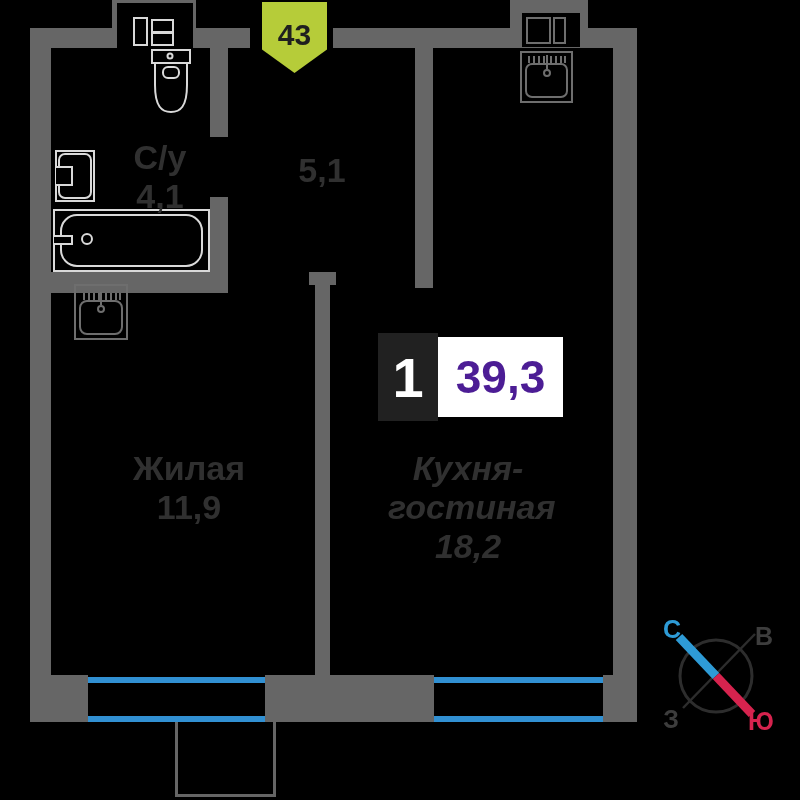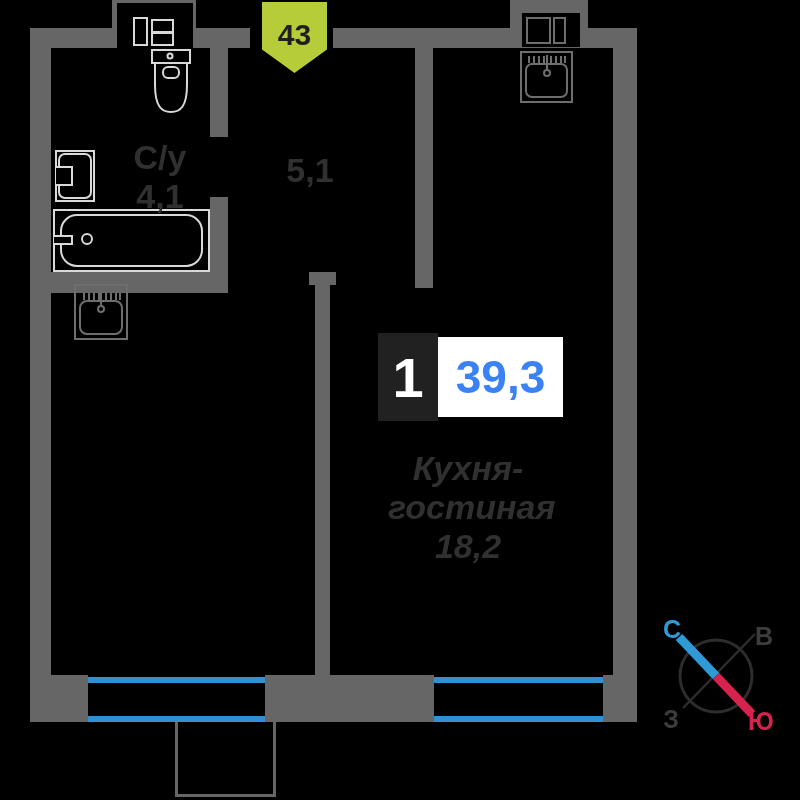--- a/index.html
+++ b/index.html
@@ -27,21 +27,21 @@
     color:#1f1f1f;font-weight:bold;font-size:30px;padding-top:0;
   }
   #entrance-badge span{margin-top:16px;}
   #area-badge{position:absolute;left:378px;top:333px;display:flex;align-items:center;}
   #area-badge .dark-box{
     width:60px;height:88px;background:var(--area-box-dark,#212121);
     color:#ffffff;font-weight:bold;font-size:56px;
     display:flex;align-items:center;justify-content:center;
   }
   #area-badge .white-box{
-    width:125px;height:80px;background:#ffffff;color:#3b82f6;
+    width:125px;height:80px;background:#ffffff;color:#4c1d95;
     font-weight:bold;font-size:46px;
     display:flex;align-items:center;justify-content:center;
   }
   #balcony{
     position:absolute;left:175px;top:722px;width:95px;height:72px;
     border:3px solid var(--wall,#666);border-top:none;background:transparent;
   }
   #compass{position:absolute;left:640px;top:600px;width:160px;height:160px;}
   #compass text{font-family:"Liberation Sans",sans-serif;font-weight:bold;font-size:25px;}
 </style>
@@ -128,24 +128,28 @@
     <rect class="fx-gray" x="6" y="13" width="41" height="33" rx="6"></rect>
     <path class="fx-gray" d="M27,4 V18"></path>
     <circle class="fx-gray" cx="27" cy="22" r="3"></circle>
   </svg>
 
   <div class="room-label" style="left:85px;top:138px;width:150px;">
     <div>С/у</div>
     <div>4,1</div>
   </div>
 
-  <div class="room-label" style="left:260px;top:151px;width:100px;text-align:center;">
+  <div class="room-label" style="left:272px;top:151px;width:100px;text-align:center;">
     <div>5,1</div>
   </div>
 
+  <div class="room-label" style="left:89px;top:449px;width:200px;">
+    <div>Жилая</div>
+    <div>11,9</div>
+  </div>
 
   <div class="room-label" style="left:388px;top:449px;width:160px;font-style:italic;">
     <div>Кухня-гостиная</div>
     <div>18,2</div>
   </div>
 
   <div id="area-badge">
     <div class="dark-box">
       <span>1</span>
     </div>

